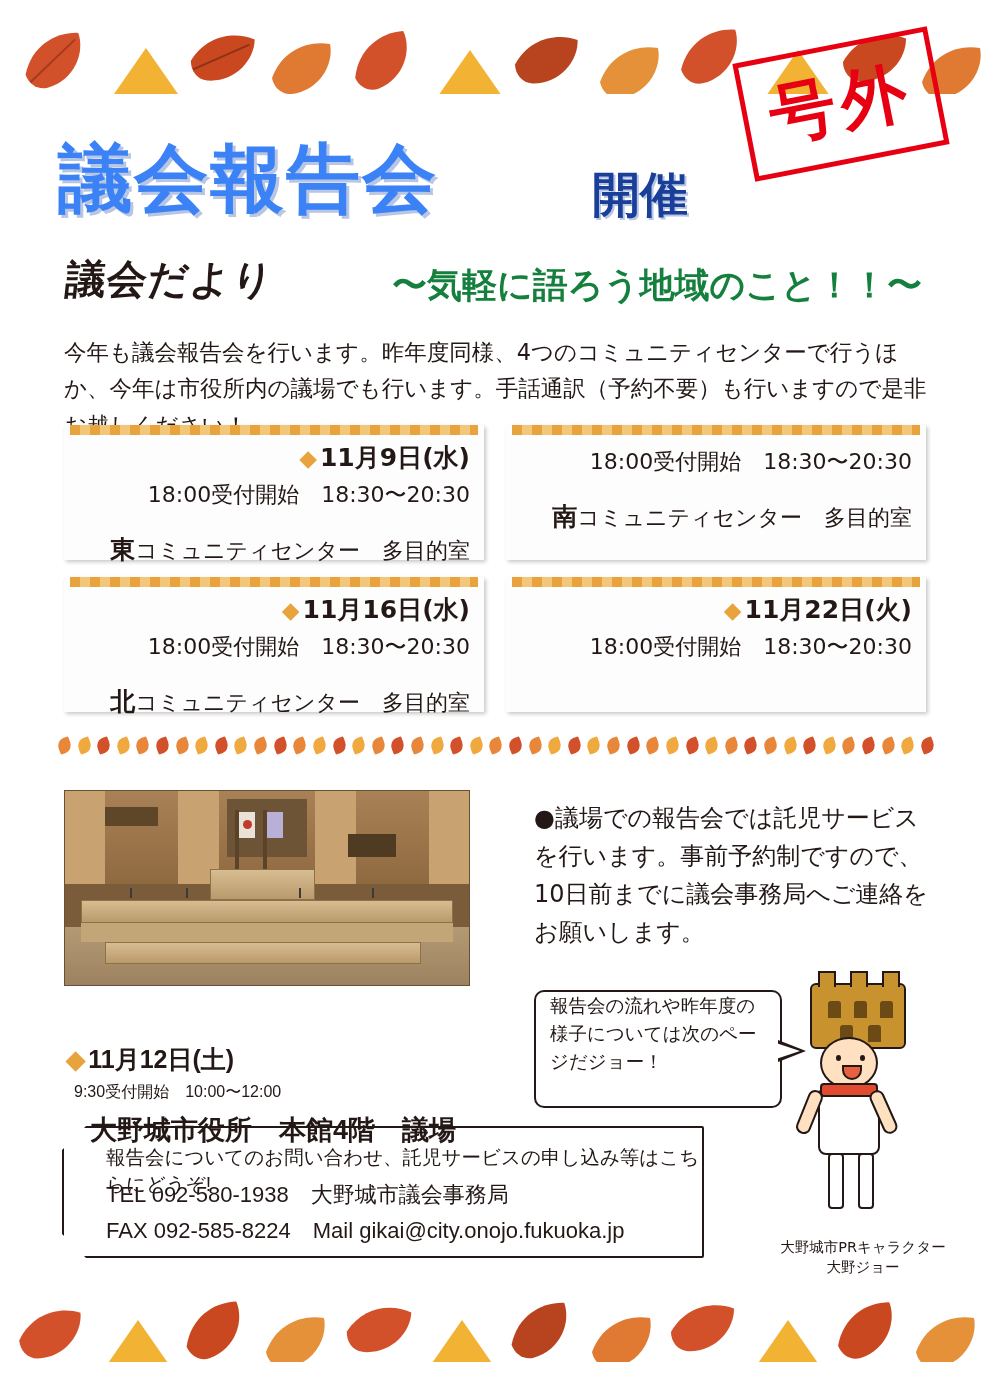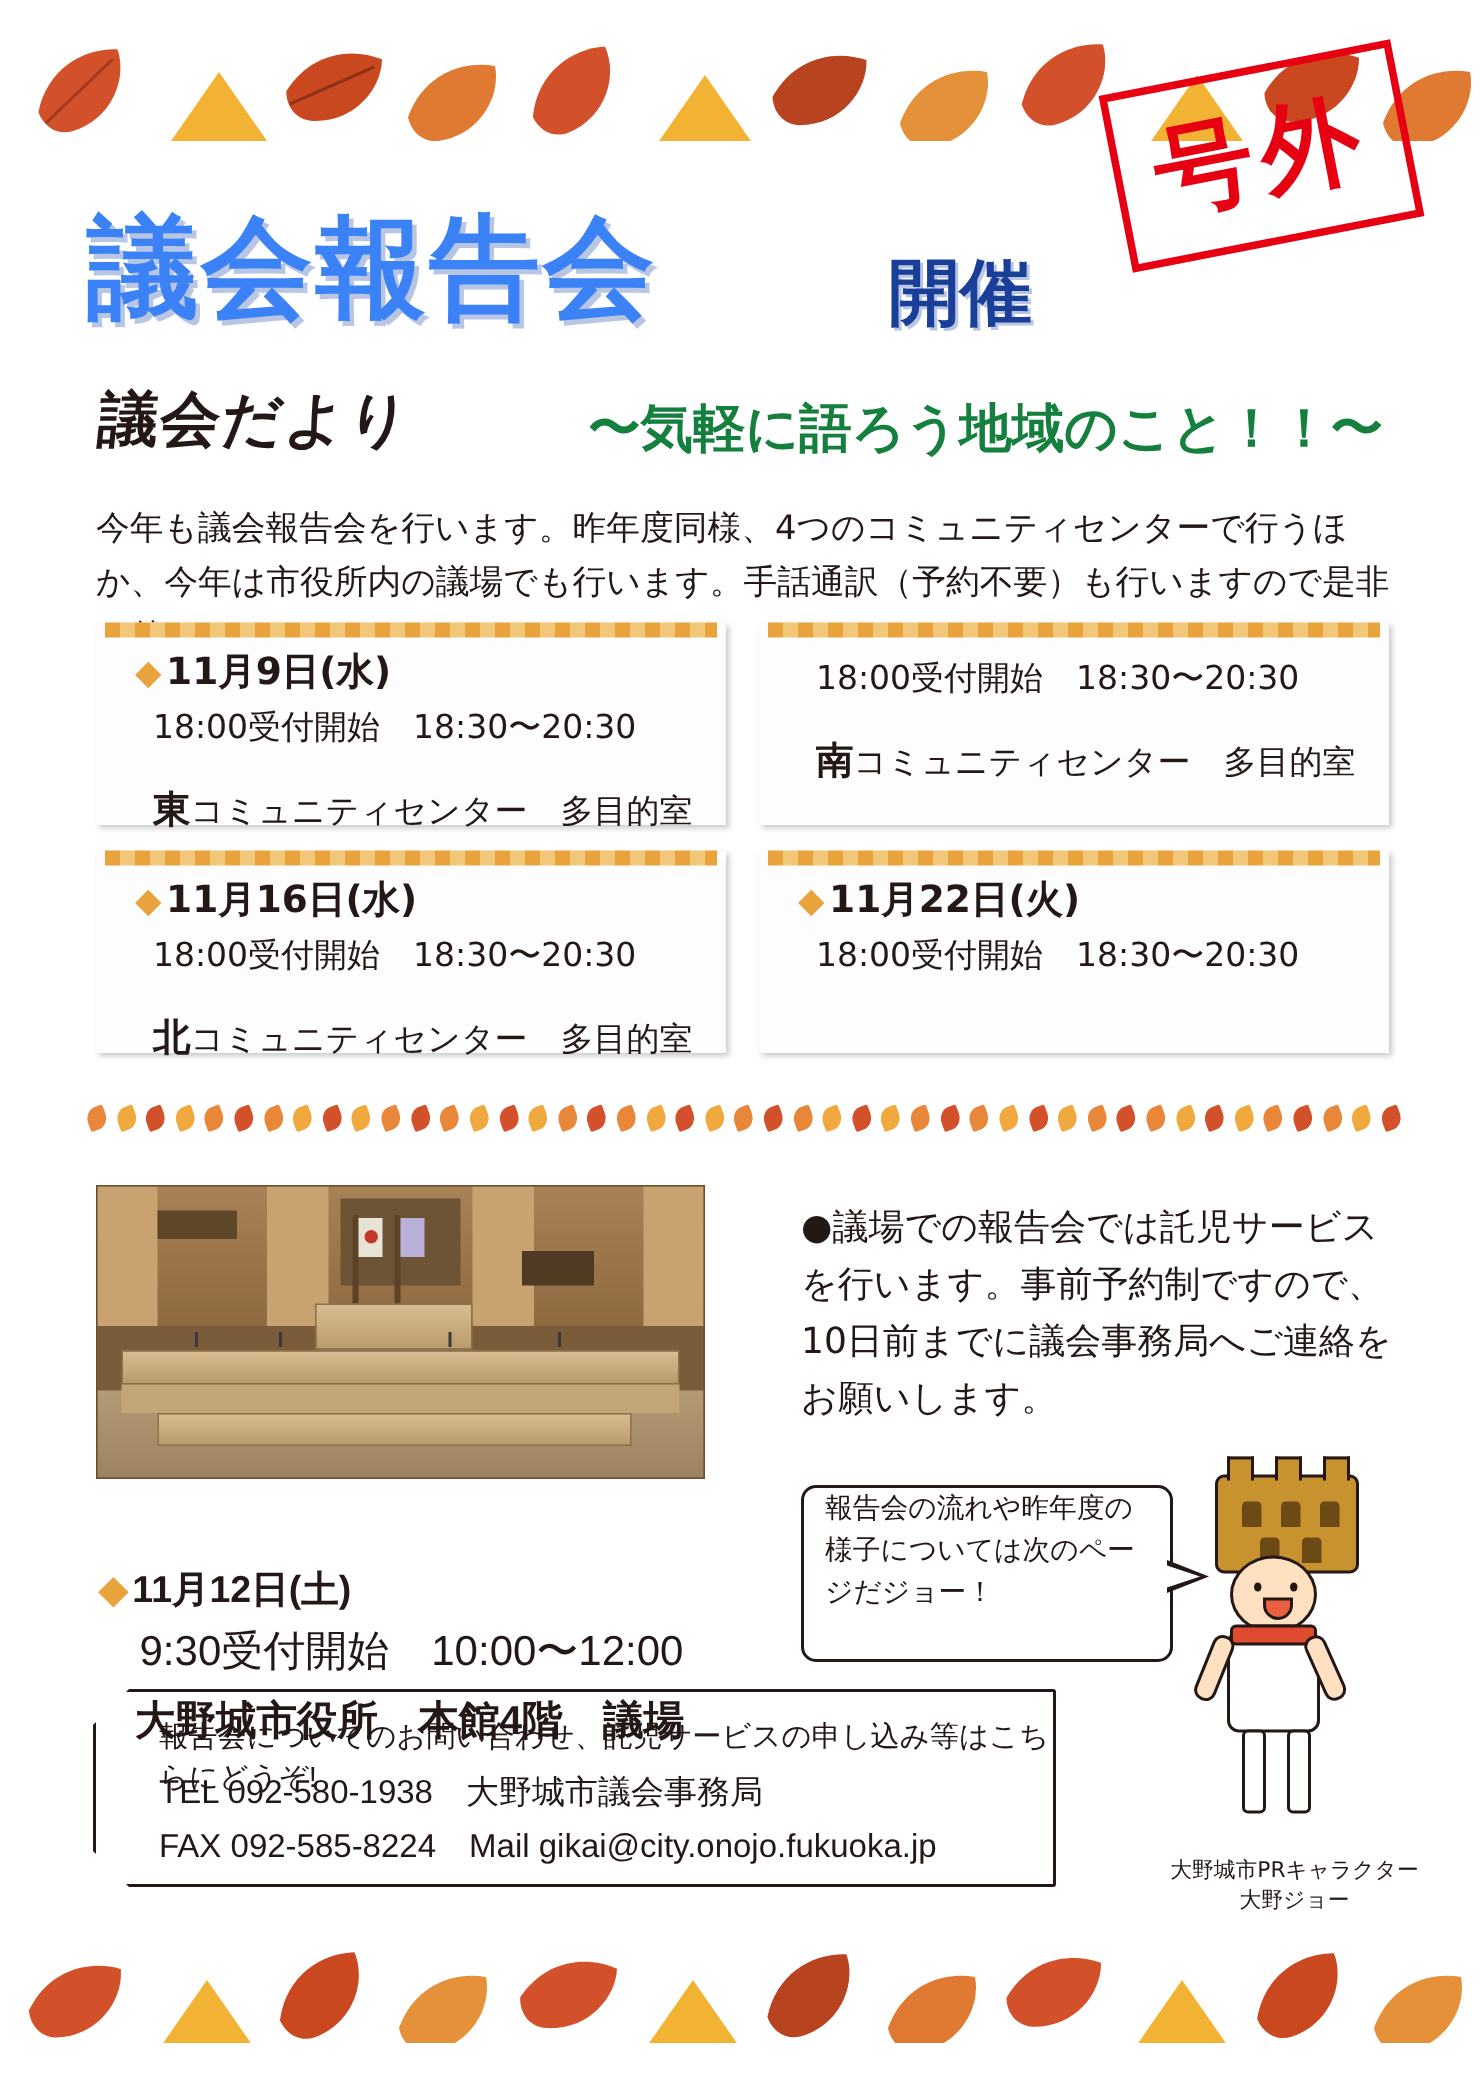--- a/index.html
+++ b/index.html
@@ -110,26 +110,27 @@
     font-size: 22.5px;
     line-height: 1.62;
     color: #231815;
     font-family: "DejaVu Sans", sans-serif;
   }
 
   
   .sessions {
     position: absolute;
     left: 64px;
-    top: 415px;
+    top: 425px;
     width: 862px;
     display: grid;
     grid-template-columns: 420px 420px;
     grid-column-gap: 22px;
     grid-row-gap: 17px;
+    text-align: right;
   }
   .session {
     position: relative;
     height: 135px;
     background: #fdfdfd;
     box-shadow: 2px 2px 4px rgba(0,0,0,0.22);
     padding: 16px 14px 0 14px;
   }
   .session::before {
     content: "";
@@ -222,21 +223,21 @@
   
   .sat {
     position: absolute;
     left: 66px;
     top: 1043px;
     width: 480px;
     font-family: Liberation Sans, sans-serif;
   }
   .sat-date { font-size: 25px; font-weight: bold; }
   .sat-date .dia { color: #e8a33d; margin-right: 3px; }
-  .sat-time { font-size: 28px; margin-left: 27px; margin-top: 6px; }
+  .sat-time { font-size: 16px; margin-left: 8px; margin-top: 6px; }
   .sat-place { font-size: 27px; font-weight: bold; margin-left: 24px; margin-top: 9px; }
 
   
   .contact {
     position: absolute;
     left: 62px;
     top: 1126px;
     width: 642px;
     height: 132px;
     border: 2px solid #231815;

